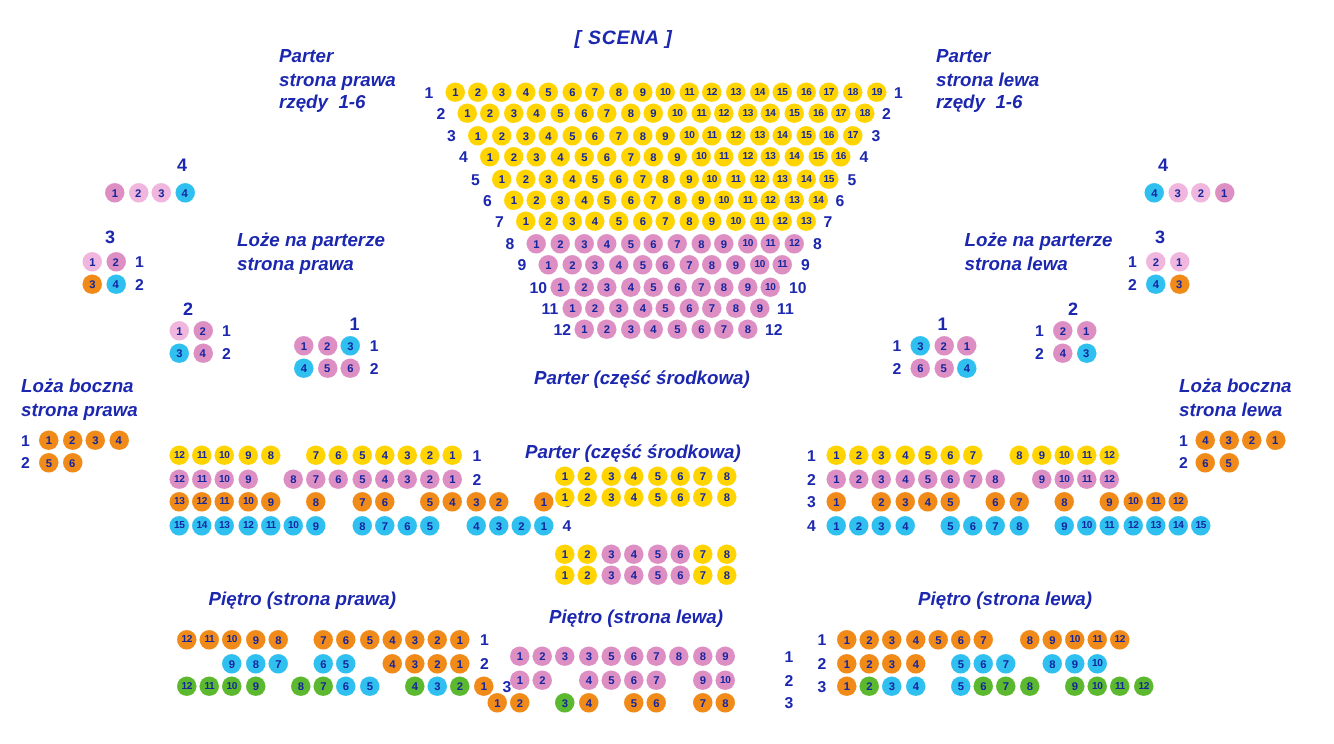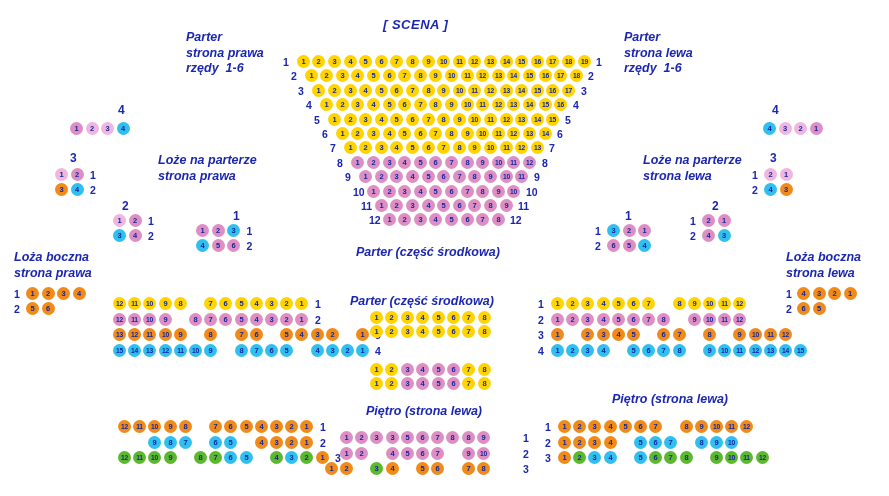--- a/index.html
+++ b/index.html
@@ -71,20 +71,21 @@
     <div class="lbl lbl-title" style="left: 158px; top: 153px;">Loże na parterze
 strona prawa</div>
     <div class="lbl lbl-title" style="left: 643px; top: 153px;">Loże na parterze
 strona lewa</div>
     <div class="lbl lbl-title" style="left: 356px; top: 245px;">Parter (część środkowa)</div>
     <div class="lbl lbl-title" style="left: 14px; top: 250px;">Loża boczna
 strona prawa</div>
     <div class="lbl lbl-title" style="left: 786px; top: 250px;">Loża boczna
 strona lewa</div>
     <div class="lbl lbl-title" style="left: 350px; top: 294px;">Parter (część środkowa)</div>
+    <div class="lbl lbl-title" style="left: 139px; top: 392px;">Piętro (strona prawa)</div>
     <div class="lbl lbl-title" style="left: 366px; top: 404px;">Piętro (strona lewa)</div>
     <div class="lbl lbl-title" style="left: 612px; top: 392px;">Piętro (strona lewa)</div>
     <div class="seat c-yellow" style="left: 297px; top: 55px;">1</div>
     <div class="seat c-yellow" style="left: 312px; top: 55px;">2</div>
     <div class="seat c-yellow" style="left: 328px; top: 55px;">3</div>
     <div class="seat c-yellow" style="left: 344px; top: 55px;">4</div>
     <div class="seat c-yellow" style="left: 359px; top: 55px;">5</div>
     <div class="seat c-yellow" style="left: 375px; top: 55px;">6</div>
     <div class="seat c-yellow" style="left: 390px; top: 55px;">7</div>
     <div class="seat c-yellow" style="left: 406px; top: 55px;">8</div>

